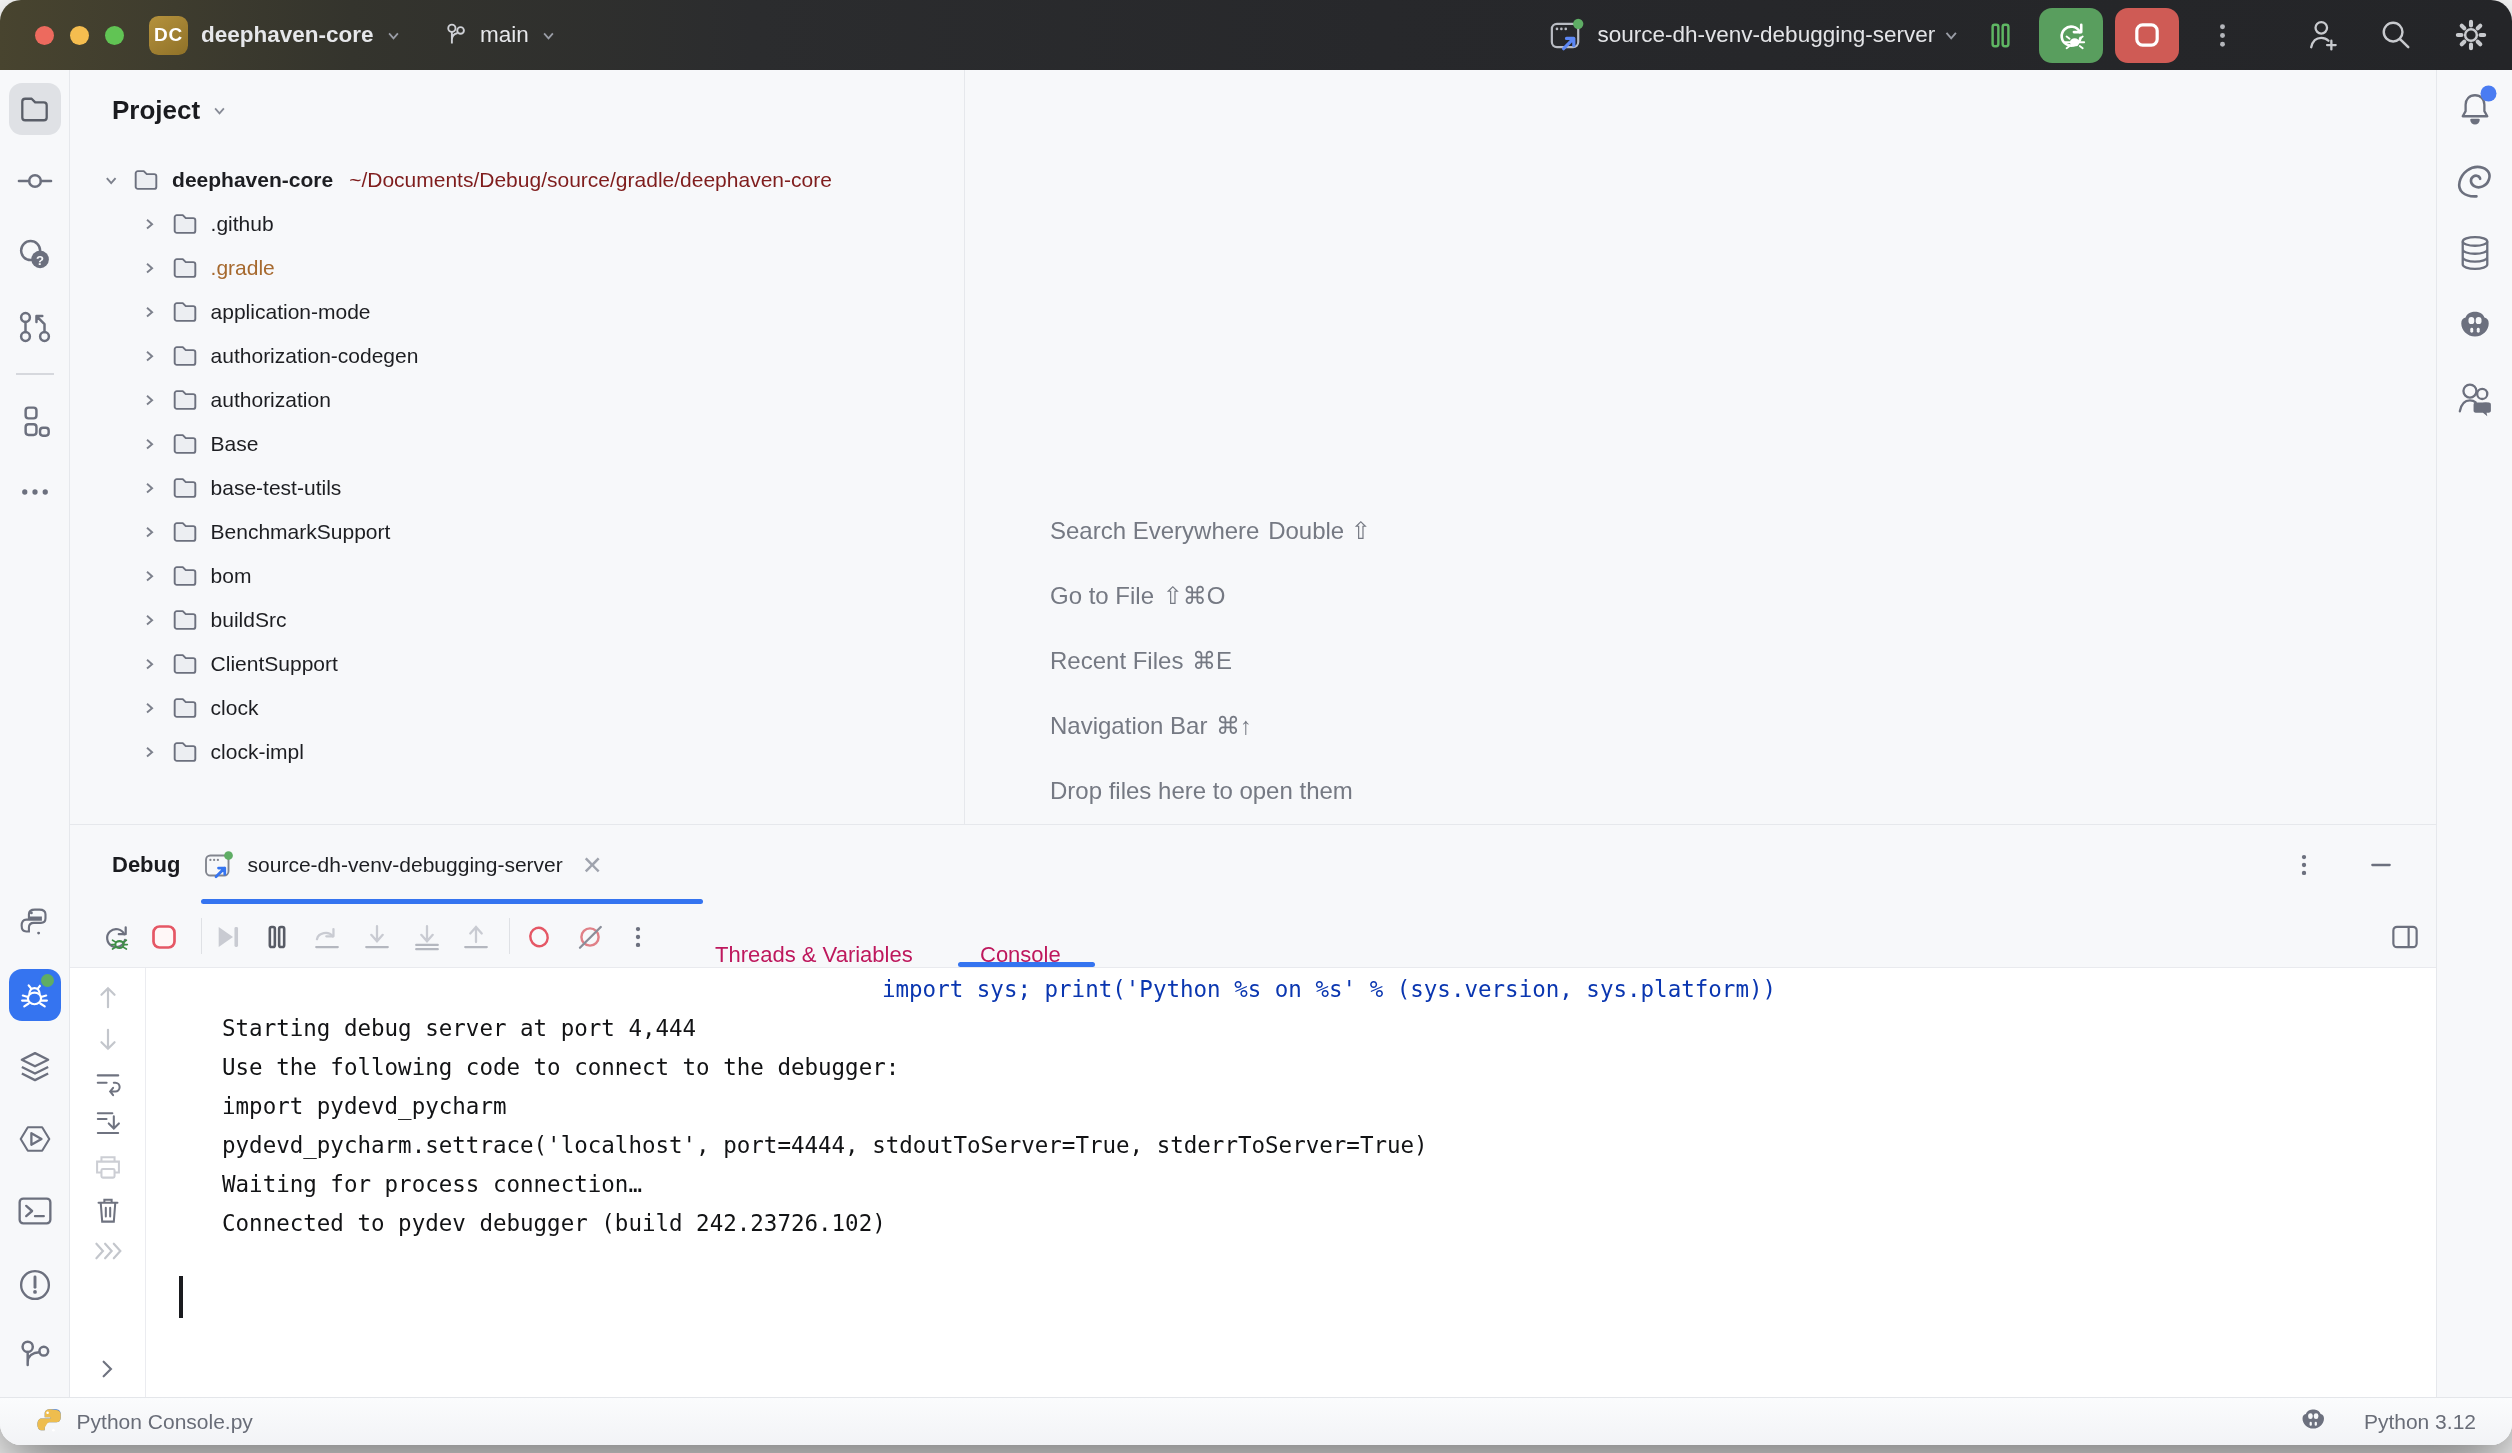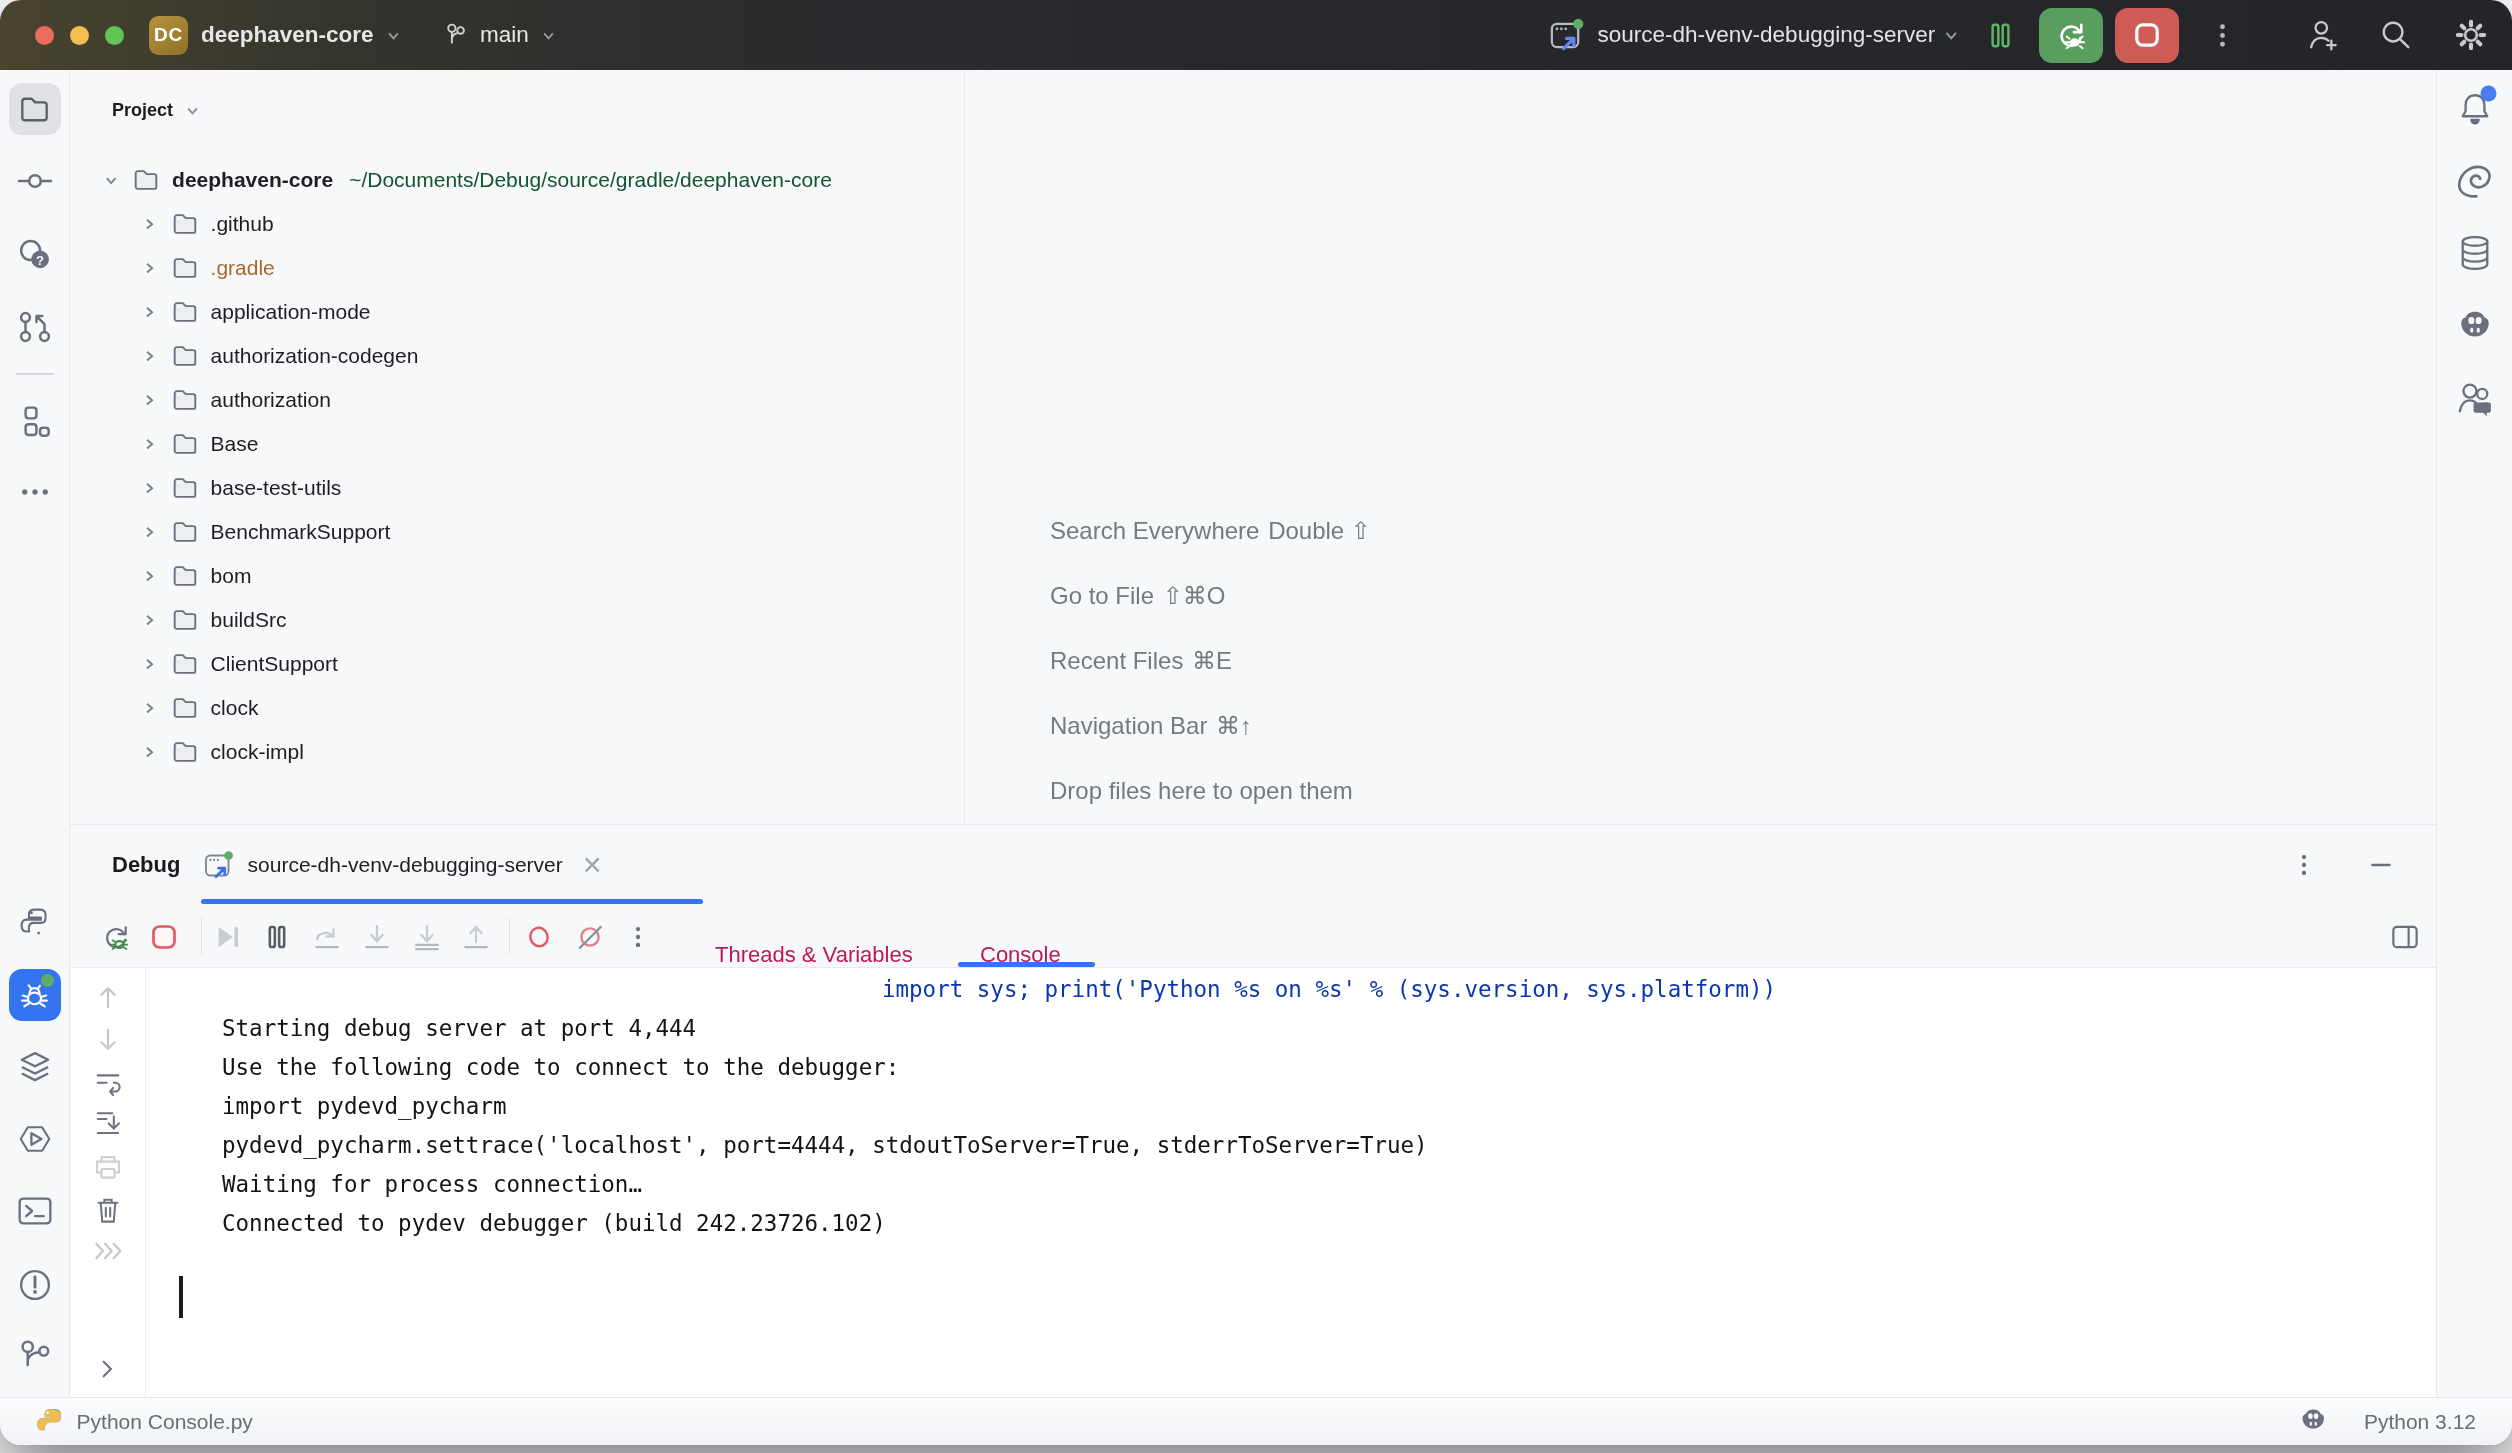--- a/index.html
+++ b/index.html
@@ -38,26 +38,26 @@
   .abar-active { width:52px; height:52px; background:#dfe1e5; border-radius:13px; }
   .abar-active.blue { background:#3574f0; position:relative; }
   .abar-divider { position:absolute; left:50%; transform:translateX(-50%); width:38px; height:1.5px; background:#d6d8dd; }
   .greendot { position:absolute; width:17.4px; height:17.4px; border-radius:50%; background:#5fad65;
     right:4.4px; top:2.9px; border:2.2px solid #3574f0; }
 
   
   .upper { position:absolute; left:70px; top:70px; right:76px; height:754px; display:flex; background:#f7f8fa; }
   .project-panel { width:895px; border-right:0.7px solid #e6e8ec; position:relative; }
   .panel-header { position:absolute; top:14.5px; left:42px; height:51px; display:flex; align-items:center;
-    gap:10.2px; font-size:18px; font-weight:700; color:#1a1b1f; }
+    gap:10.2px; font-size:26px; font-weight:700; color:#1a1b1f; }
   .tree { position:absolute; top:88px; left:0; right:0; font-size:21px; color:#1d1e22; }
   .trow { height:44px; display:flex; align-items:center; gap:11.6px; padding-left:69px; white-space:nowrap; }
   .trow.root { padding-left:30.5px; }
   .trow .name.bold { font-weight:700; }
-  .trow .path { color:#14532d; margin-left:4.4px; }
+  .trow .path { color:#7f1d1d; margin-left:4.4px; }
   .trow .excluded { color:#a6692e; }
   .chev, .foldr { flex:0 0 auto; display:flex; }
 
   .editor { flex:1; position:relative; }
   .hints { position:absolute; left:85px; top:428px; font-size:24px; color:#757983; line-height:65px; }
   .hint { white-space:nowrap; }
   .hint .keys { margin-left:8.7px; }
 
   
   .debug { position:absolute; left:70px; top:824px; right:76px; height:574px;

